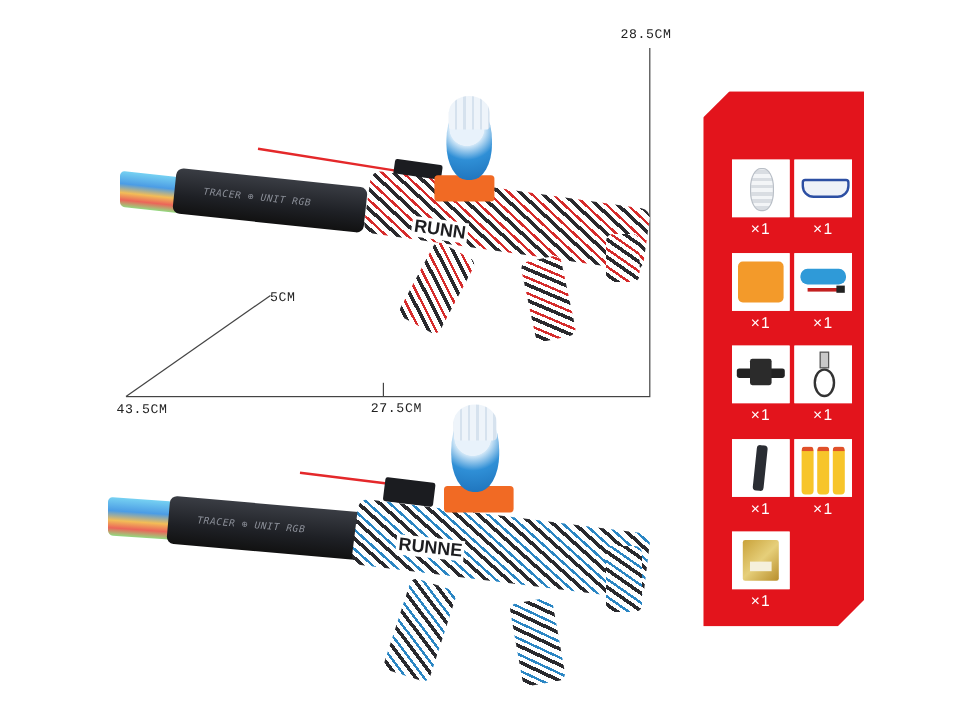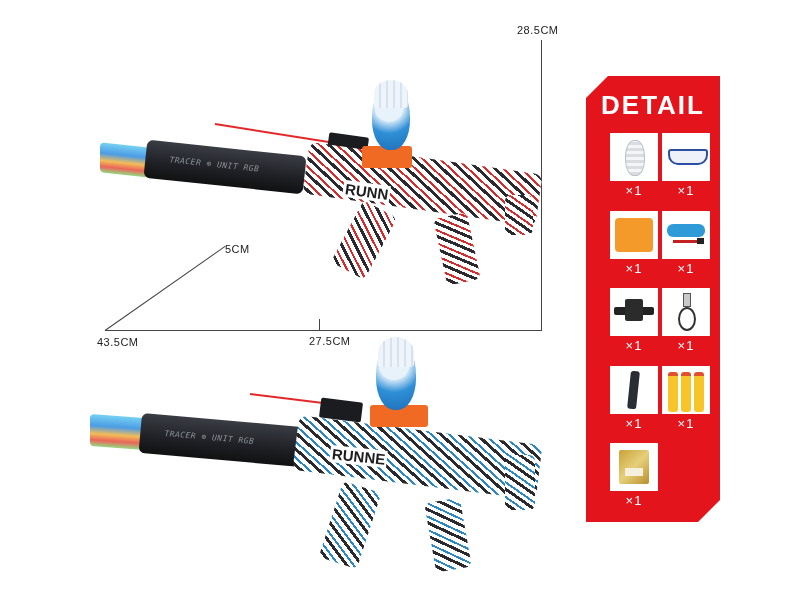--- a/index.html
+++ b/index.html
@@ -1,18 +1,18 @@
 <!DOCTYPE html>
 <html><head>
 <meta charset="utf-8">
 <style>
   html,body{margin:0;padding:0;background:#fff;}
   body{width:800px;height:600px;position:relative;overflow:hidden;font-family:"DejaVu Sans",sans-serif;}
   .abs{position:absolute;}
-  .dim-label{position:absolute;font-family:Liberation Sans, sans-serif;font-size:11px;color:#222;letter-spacing:0.5px;white-space:nowrap;}
+  .dim-label{position:absolute;font-family:Liberation Mono, monospace;font-size:11px;color:#222;letter-spacing:0.5px;white-space:nowrap;}
   .line{position:absolute;background:#444;}
   
   .panel{position:absolute;left:586px;top:76px;width:134px;height:446px;background:#e3141c;
     clip-path:polygon(22px 0,100% 0,100% calc(100% - 22px),calc(100% - 22px) 100%,0 100%,0 22px);}
   .panel-title{position:absolute;left:0;top:14px;width:134px;text-align:center;color:#fff;font-family:"Liberation Sans",sans-serif;font-weight:bold;font-size:26px;letter-spacing:2px;}
   .item{position:absolute;width:48px;}
   .thumb{width:46px;height:46px;background:#fff;border:1px solid #fff;position:relative;overflow:hidden;}
   .qty{color:#fff;font-family:"Liberation Sans",sans-serif;font-size:13px;text-align:center;margin-top:2px;letter-spacing:1px;}
   
   .gun{position:absolute;}
@@ -70,21 +70,20 @@
   <div class="body-blue abs" style="left:330px;top:485px;width:40px;height:80px;border-radius:6px;transform:rotate(18deg);"></div>
   <div class="body-blue abs" style="left:430px;top:500px;width:36px;height:70px;border-radius:6px;transform:rotate(-10deg);"></div>
   <div class="body-blue abs" style="left:505px;top:455px;width:30px;height:55px;border-radius:6px;"></div>
   <span class="abs" style="left:330px;top:448px;font-family:'Liberation Sans',sans-serif;font-weight:bold;font-size:15px;color:#1d1d20;background:#fff;padding:0 2px;transform:rotate(6deg);">RUNNE</span>
   <div class="feeder" style="left:370px;top:405px;width:58px;height:22px;"></div>
   <div class="hopper" style="left:376px;top:340px;width:40px;height:70px;"></div>
   <div class="hopper-top" style="left:378px;top:337px;width:36px;height:30px;"></div>
 </div>
 
 <div class="panel">
-  <div class="panel-title">DETAIL</div>
 
   <div class="item" style="left:24px;top:57px;">
     <div class="thumb">
       <div class="abs" style="left:14px;top:6px;width:18px;height:34px;border-radius:45%;background:repeating-linear-gradient(0deg,#d9dde2 0 3px,#f3f5f7 3px 6px);border:1px solid #b8bec6;"></div>
     </div>
     <div class="qty">×1</div>
   </div>
   <div class="item" style="left:76px;top:57px;">
     <div class="thumb">
       <div class="abs" style="left:5px;top:15px;width:36px;height:12px;border:2px solid #2c4fa3;border-radius:3px 3px 10px 10px;background:#eef2f8;"></div>

